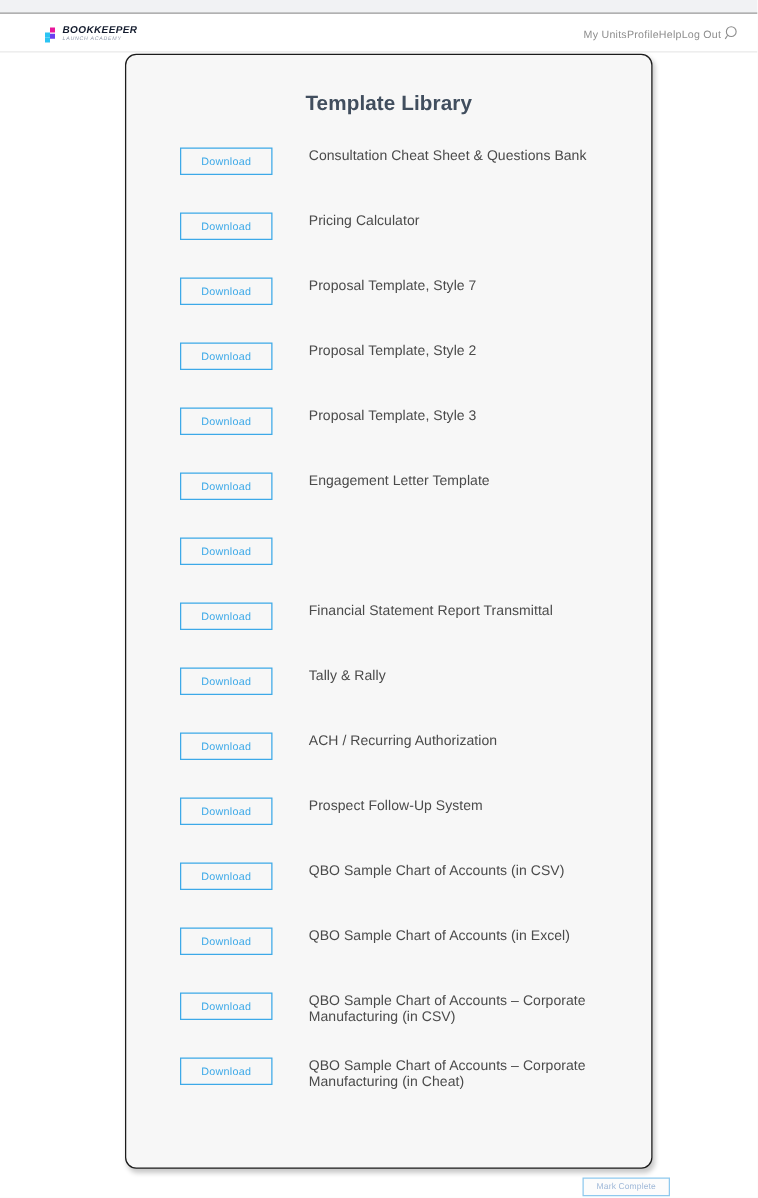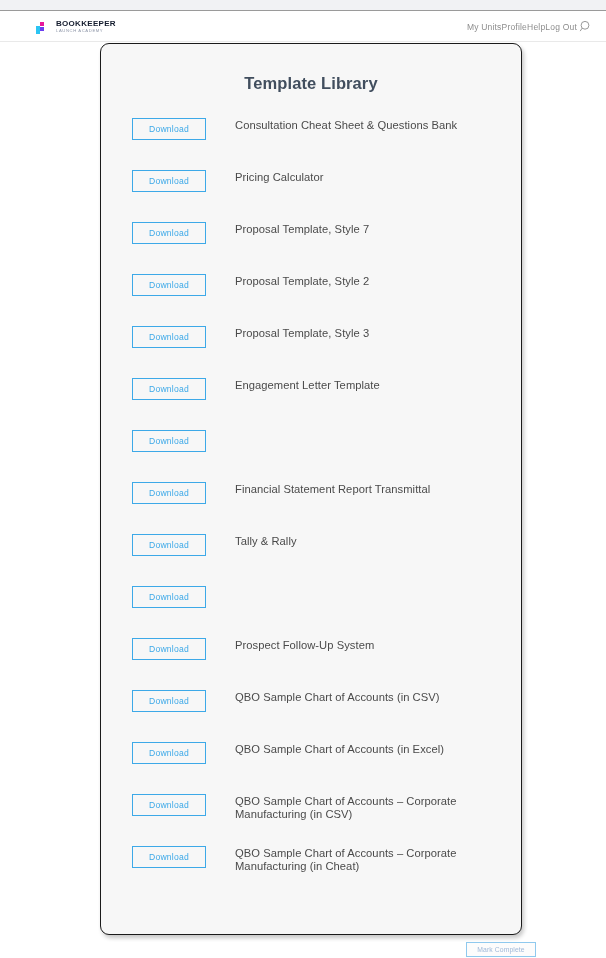--- a/index.html
+++ b/index.html
@@ -36,22 +36,23 @@
     background: #ffffff;
     border-bottom: 1px solid #e9e9e9;
     display: flex;
     align-items: center;
     justify-content: space-between;
     padding: 0 14px 0 36px;
   }
   .logo {
     display: flex;
     align-items: flex-end;
-    gap: 9px;
+    gap: 3px;
     line-height: 1;
+    font-style: italic;
   }
   .logo-mark {
     position: relative;
     width: 11px;
     height: 11px;
     flex: 0 0 auto;
   }
   .logo-mark .sq {
     position: absolute;
     width: 4px; height: 4px;
@@ -97,21 +98,21 @@
   .card {
     position: absolute;
     left: 100px;
     top: 43px;
     width: 422px;
     height: 892px;
     background: #f7f7f7;
     border: 1.5px solid #1b1b1b;
     border-radius: 9px;
     box-shadow: 2px 3px 4px rgba(0,0,0,0.22);
-    padding: 0 12px;
+    padding: 0 24px;
     overflow: hidden;
   }
   .page-title {
     text-align: center;
     font-size: 16.5px;
     font-weight: bold;
     color: #414e5e;
     margin-top: 30px;
     letter-spacing: 0.1px;
   }
@@ -251,20 +252,21 @@
         <div class="row-label">Financial Statement Report Transmittal</div>
       </div>
 
       <div class="row">
         <button class="dl-btn">Download</button>
         <div class="row-label">Tally &amp; Rally</div>
       </div>
 
       <div class="row">
         <button class="dl-btn">Download</button>
+        <div class="row-label">ACH / Recurring Authorization</div>
       </div>
 
       <div class="row">
         <button class="dl-btn">Download</button>
         <div class="row-label">Prospect Follow-Up System</div>
       </div>
 
       <div class="row">
         <button class="dl-btn">Download</button>
         <div class="row-label">QBO Sample Chart of Accounts (in CSV)</div>

